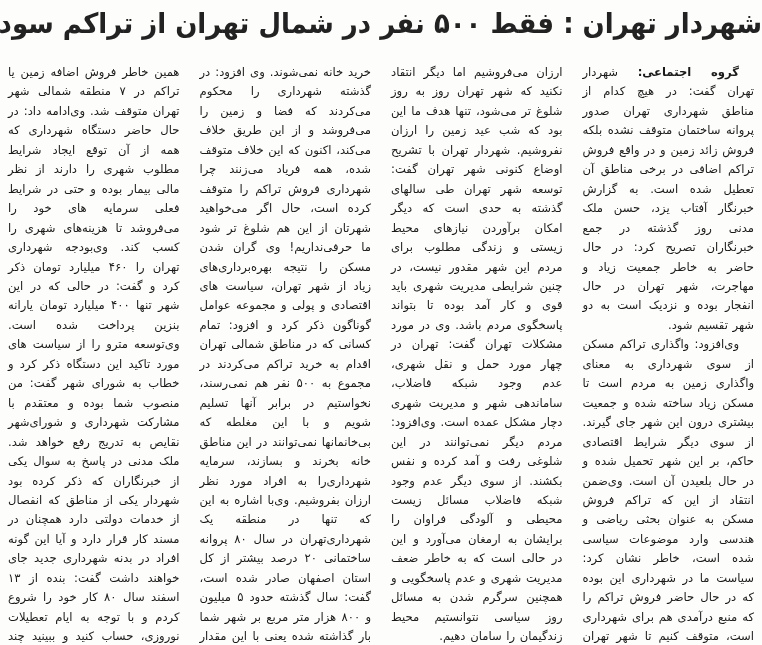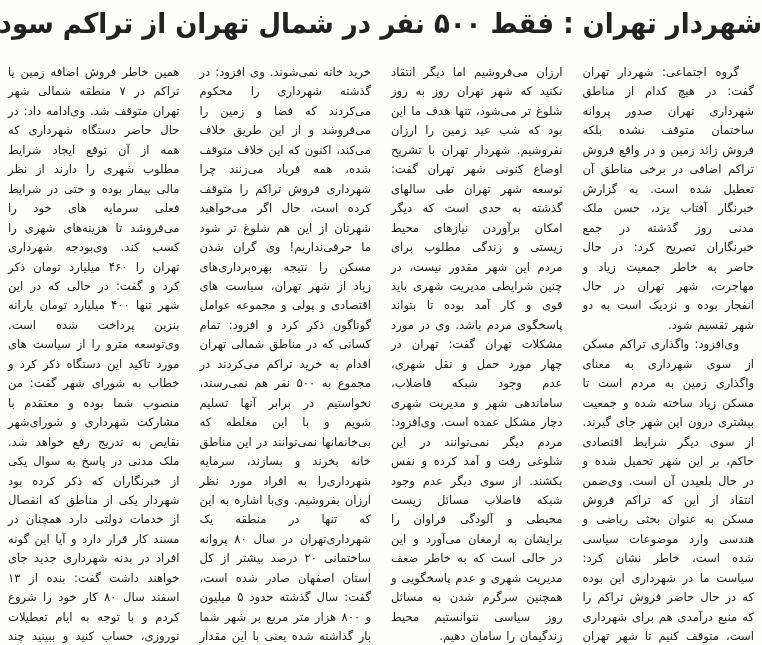--- a/index.html
+++ b/index.html
@@ -38,21 +38,21 @@
     flex:1 1 0;
     min-width:0;
     text-align:justify;
     font-size:11.6px;
     line-height:19.45px;
     word-spacing:1px;
   }
   .para{margin:0;}
   .para.indent{text-indent:15px;}
   .para.flush-last{text-align-last:justify;}
-  .lead{font-weight:normal;}
+  .lead{font-weight:bold;}
 </style>
 </head>
 <body>
 
 <div class="page">
   <div class="headline">شهردار تهران :  فقط ۵۰۰ نفر در شمال تهران از تراکم سود می‌برند!</div>
   <div class="cols">
       <div class="col">
         <p class="para indent"><span class="lead">گروه اجتماعی: </span>شهردار تهران گفت: در هیچ کدام از مناطق شهرداری تهران صدور پروانه ساختمان متوقف نشده بلکه فروش زائد زمین و در واقع فروش تراکم اضافی در برخی مناطق آن تعطیل شده است. به گزارش خبرنگار آفتاب یزد، حسن ملک مدنی روز گذشته در جمع خبرنگاران تصریح کرد: در حال حاضر به خاطر جمعیت زیاد و مهاجرت، شهر تهران در حال انفجار بوده و نزدیک است به دو شهر تقسیم شود.</p>
         <p class="para indent">وی‌افزود: واگذاری تراکم مسکن از سوی شهرداری به معنای واگذاری زمین به مردم است تا مسکن زیاد ساخته شده و جمعیت بیشتری درون این شهر جای گیرند. از سوی دیگر شرایط اقتصادی حاکم، بر این شهر تحمیل شده و در حال بلعیدن آن است. وی‌ضمن انتقاد از این که تراکم فروش مسکن به عنوان بحثی ریاضی و هندسی وارد موضوعات سیاسی شده است، خاطر نشان کرد: سیاست ما در شهرداری این بوده که در حال حاضر فروش تراکم را که منبع درآمدی هم برای شهرداری است، متوقف کنیم تا شهر تهران بیش از این شلوغ نشود چرا که افزایش قیمت زمین تا حدودی مانع این امر می‌شود</p>

